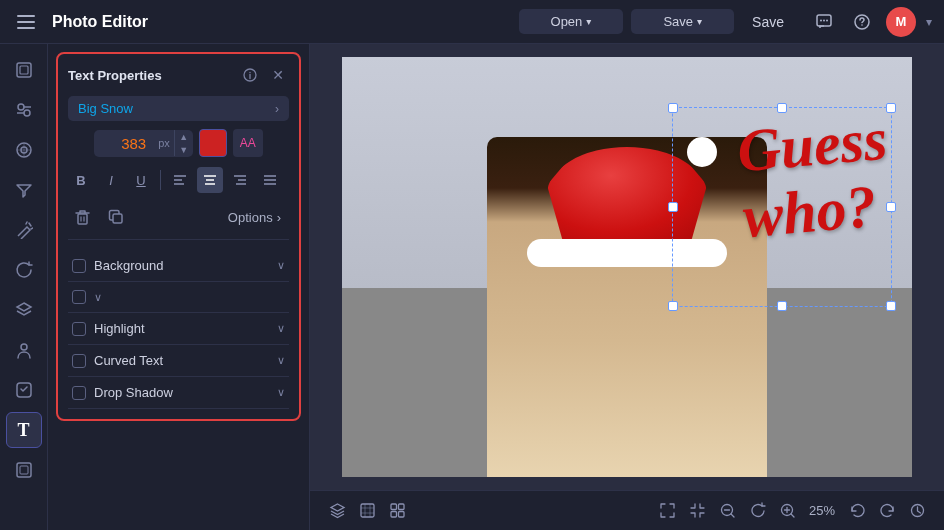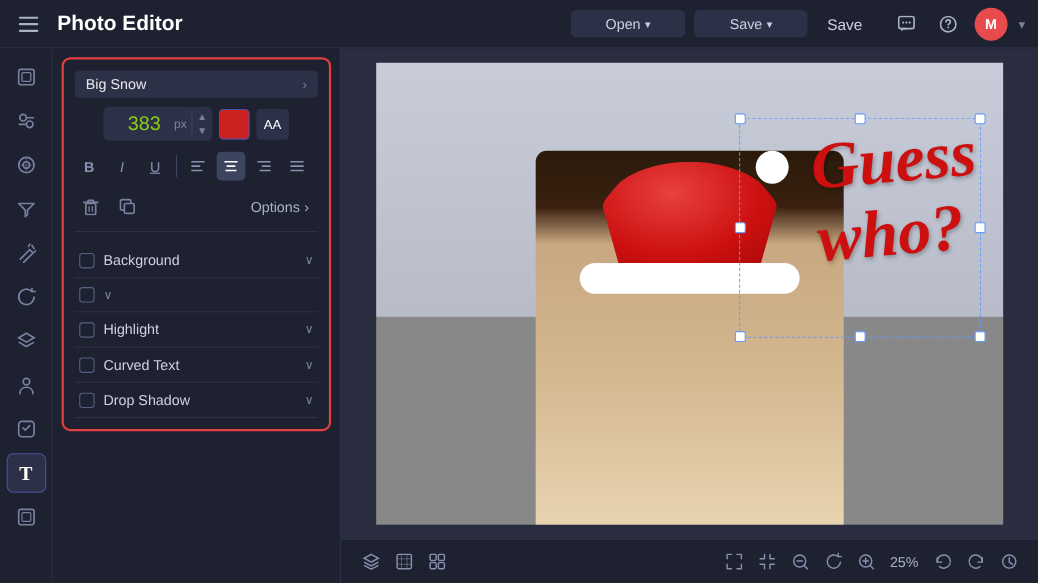--- a/index.html
+++ b/index.html
@@ -25,21 +25,21 @@
       flex-shrink: 0;
     }
     .topbar-menu-icon {
       color: #aab0c6;
       font-size: 18px;
       cursor: pointer;
       margin-right: 4px;
     }
     .topbar-title {
       color: #ffffff;
-      font-size: 19px;
+      font-size: 16px;
       font-weight: 600;
       margin-right: auto;
     }
     .topbar-btn {
       background: #2d3148;
       color: #cdd0e0;
       border: none;
       border-radius: 5px;
       padding: 5px 32px;
       font-size: 13px;
@@ -181,21 +181,21 @@
       display: flex;
       align-items: center;
       justify-content: space-between;
       background: #2d3148;
       border-radius: 5px;
       padding: 5px 10px;
       cursor: pointer;
       margin-bottom: 8px;
     }
     .font-name {
-      color: #e5e5e5;
+      color: #0ea5e9;
       font-size: 13px;
     }
     .font-arrow {
       color: #7a80a0;
       font-size: 12px;
     }
 
     
     .size-color-row {
       display: flex;
@@ -207,22 +207,22 @@
     .size-input-group {
       display: flex;
       align-items: center;
       background: #2d3148;
       border-radius: 5px;
       overflow: hidden;
     }
     .size-input {
       background: transparent;
       border: none;
-      color: #84cc16;
-      font-size: 18px;
+      color: #f97316;
+      font-size: 15px;
       width: 60px;
       padding: 5px 8px;
       text-align: right;
       outline: none;
     }
     .size-unit {
       color: #7a80a0;
       font-size: 11px;
       padding: 0 4px;
     }
@@ -247,21 +247,21 @@
       width: 28px;
       height: 28px;
       background: #cc2222;
       border-radius: 4px;
       cursor: pointer;
       border: 1px solid #4a50a0;
     }
     .text-case-btn {
       background: #2d3148;
       border: none;
-      color: #ffffff;
+      color: #ec4899;
       font-size: 12px;
       width: 30px;
       height: 28px;
       border-radius: 4px;
       cursor: pointer;
       display: flex;
       align-items: center;
       justify-content: center;
     }
 
@@ -622,20 +622,33 @@
       <svg width="18" height="18" viewBox="0 0 18 18" fill="none">
         <rect x="2" y="2" width="14" height="14" rx="2" stroke="#7a80a0" stroke-width="1.5" fill="none"></rect>
         <rect x="5" y="5" width="8" height="8" rx="1" stroke="#7a80a0" stroke-width="1" fill="none"></rect>
       </svg>
     </div>
   </div>
 
   <div class="panel">
     <div class="text-properties-box">
 
+      <div class="panel-header">
+        <span class="panel-title">Text Properties</span>
+        <div class="panel-header-icons">
+          <button class="panel-icon-btn">
+            <svg width="14" height="14" viewBox="0 0 14 14" fill="none">
+              <circle cx="7" cy="7" r="6" stroke="#7a80a0" stroke-width="1.3" fill="none"></circle>
+              <circle cx="7" cy="4.5" r="0.7" fill="#7a80a0"></circle>
+              <line x1="7" y1="6.5" x2="7" y2="10.5" stroke="#7a80a0" stroke-width="1.3" stroke-linecap="round"></line>
+            </svg>
+          </button>
+          <button class="panel-icon-btn">✕</button>
+        </div>
+      </div>
 
       <div class="font-selector">
         <span class="font-name">Big Snow</span>
         <span class="font-arrow">›</span>
       </div>
 
       <div class="size-color-row">
         <div class="size-input-group">
           <input class="size-input" type="text" value="383" style="">
           <span class="size-unit">px</span>

